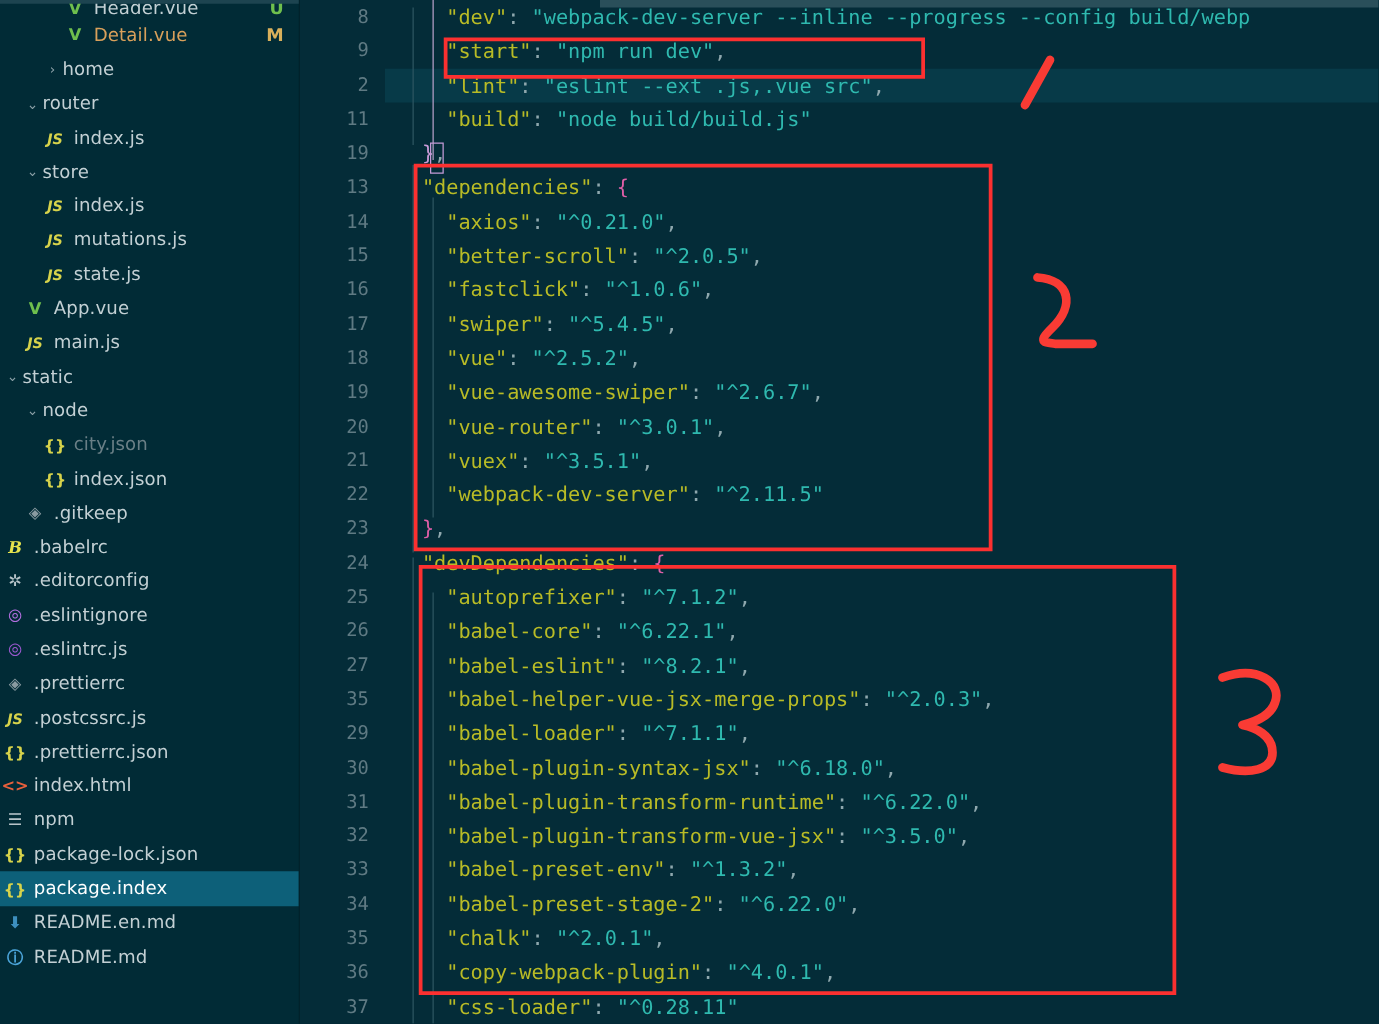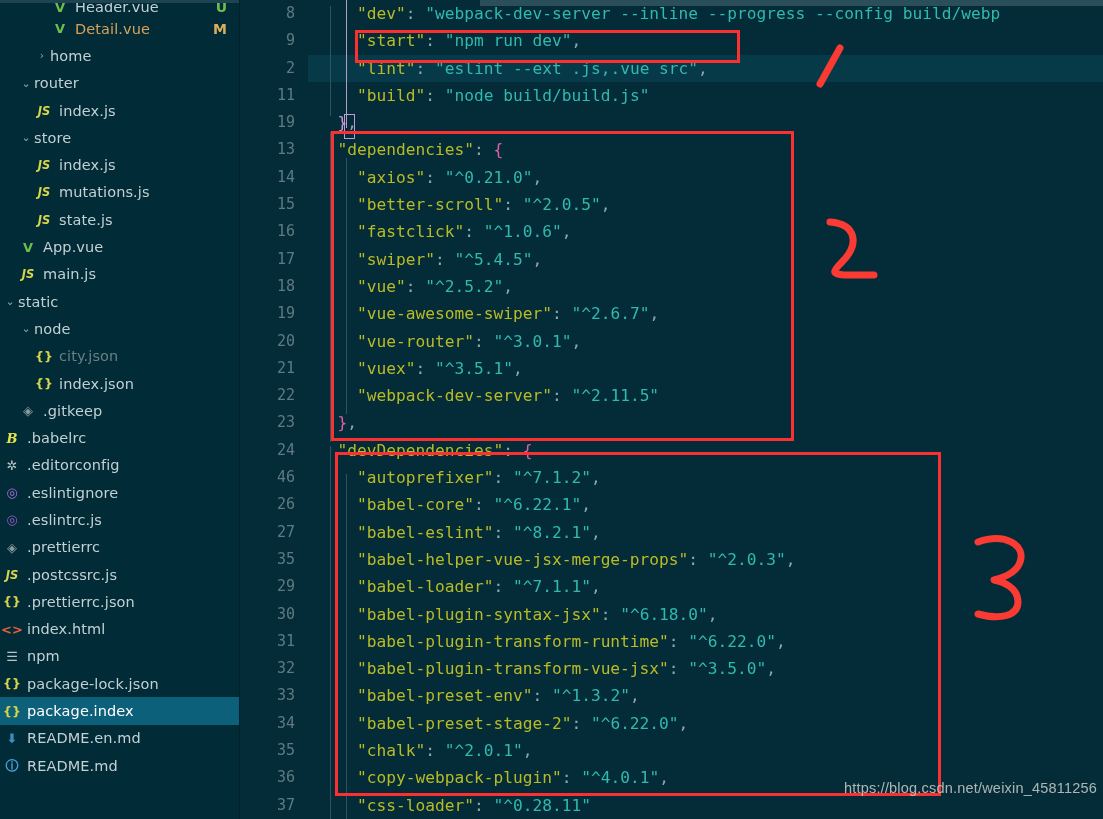--- a/index.html
+++ b/index.html
@@ -295,21 +295,21 @@
         <div class="gl">15</div>
         <div class="gl">16</div>
         <div class="gl">17</div>
         <div class="gl">18</div>
         <div class="gl">19</div>
         <div class="gl">20</div>
         <div class="gl">21</div>
         <div class="gl">22</div>
         <div class="gl">23</div>
         <div class="gl">24</div>
-        <div class="gl">46</div>
+        <div class="gl">25</div>
         <div class="gl">26</div>
         <div class="gl">27</div>
         <div class="gl">35</div>
         <div class="gl">29</div>
         <div class="gl">30</div>
         <div class="gl">31</div>
         <div class="gl">32</div>
         <div class="gl">33</div>
         <div class="gl">34</div>
         <div class="gl">35</div>
@@ -334,15 +334,14 @@
             <path d="M 28 8 L 8 44" fill="none" stroke="#f93b34" stroke-width="7" stroke-linecap="round" stroke-linejoin="round"></path>
           </svg></div>
         <div class="rmark" style="left: 582px; top: 210px;"><svg width="70" height="100" viewBox="0 0 70 100">
             <path d="M 8 12 C 34 14 38 34 20 52 C 10 62 10 64 22 65 L 52 65" fill="none" stroke="#f93b34" stroke-width="7" stroke-linecap="round" stroke-linejoin="round"></path>
           </svg></div>
         <div class="rmark" style="left: 728px; top: 528px;"><svg width="70" height="100" viewBox="0 0 70 100">
             <path d="M 10 14 C 38 4 58 18 52 34 C 48 46 34 50 26 52 C 36 54 50 60 50 74 C 50 88 32 92 10 86" fill="none" stroke="#f93b34" stroke-width="7" stroke-linecap="round" stroke-linejoin="round"></path>
           </svg></div>
       </div>
 
-    <div id="watermark">https://blog.csdn.net/weixin_45811256</div>
   </div>
 </div>
 
 </body></html>

